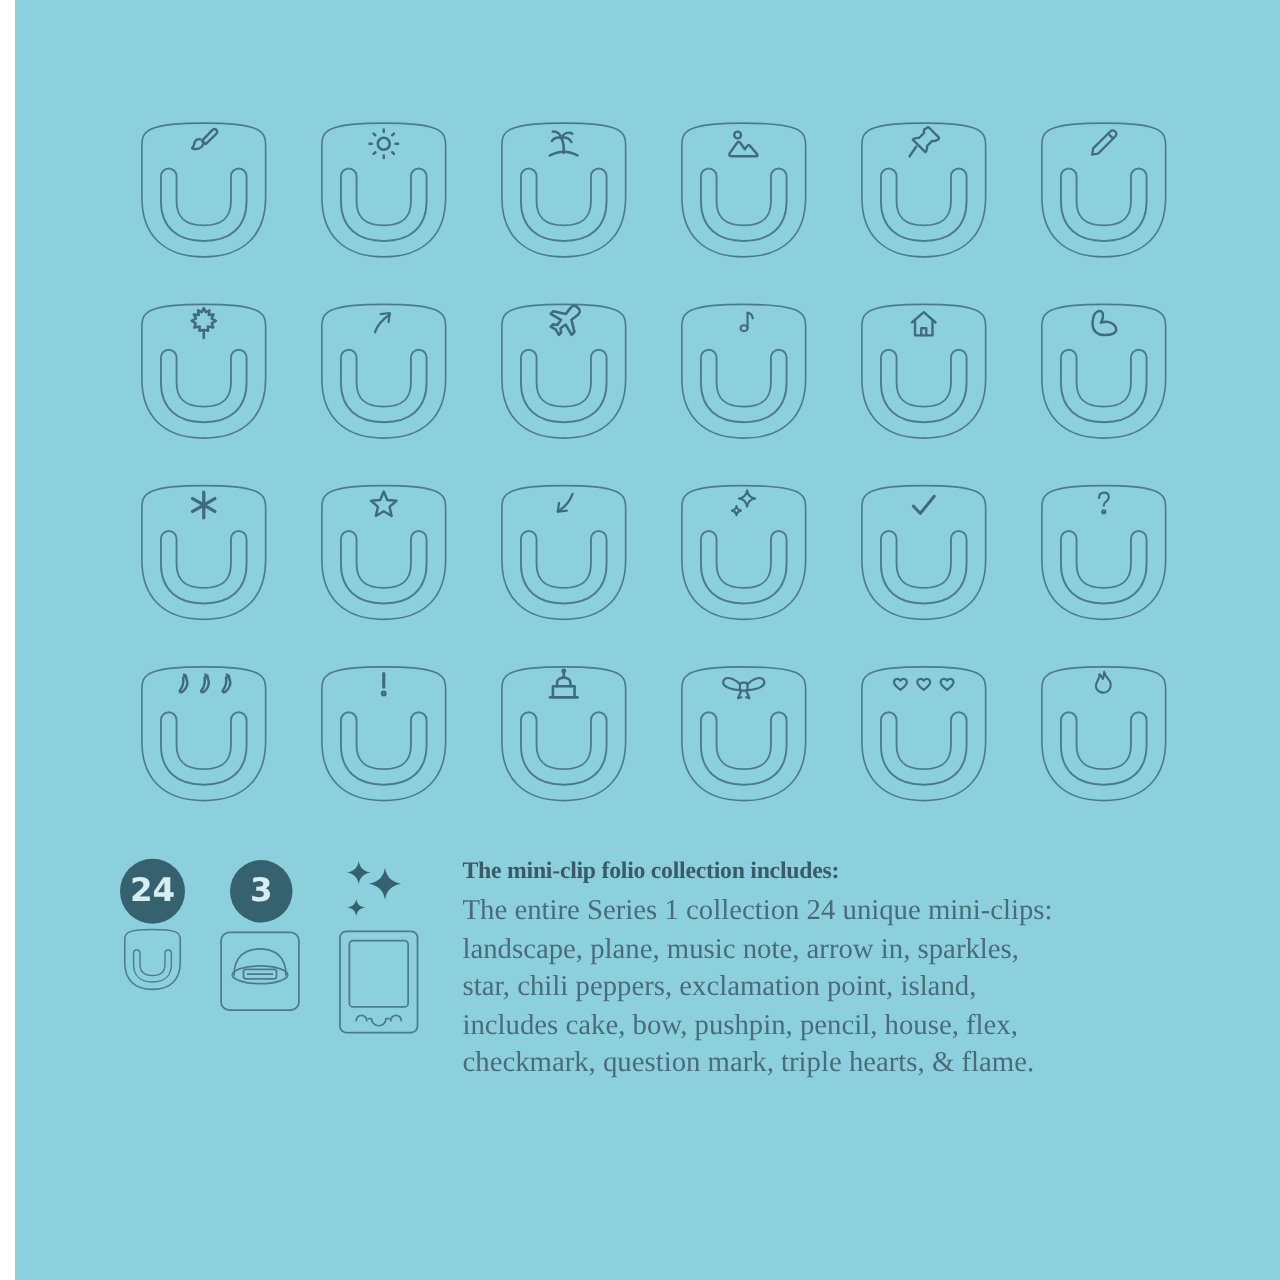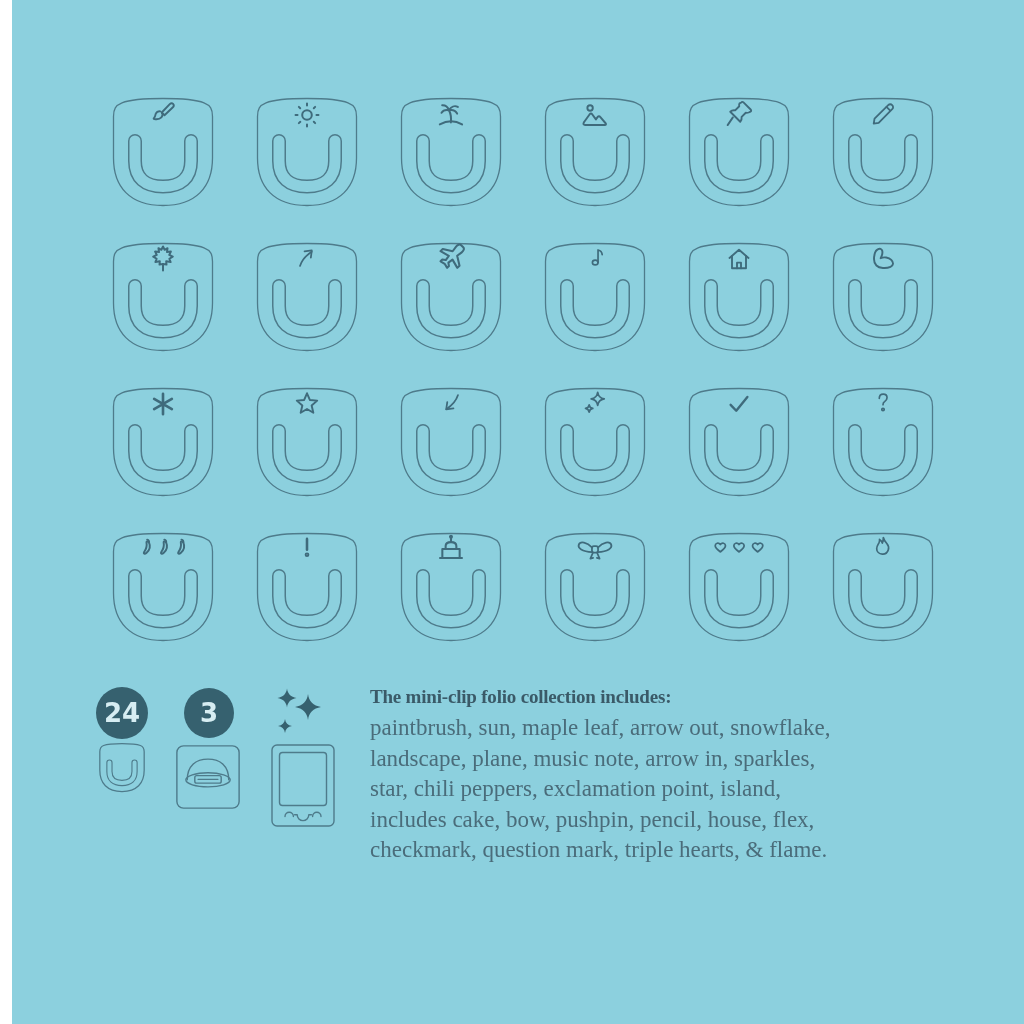--- a/index.html
+++ b/index.html
@@ -401,20 +401,20 @@
           <path d="M15 73.5a4.2 4.2 0 0 1 8.4 0"></path>
           <path d="M42.6 73.5a4.2 4.2 0 0 1 8.4 0"></path>
           <path d="M24.6 71.8h2.6M38.8 71.8h2.6M27.2 71.8a5.8 5.8 0 0 0 11.6 0"></path>
         </g>
       </svg>
     </div>
   </div>
 
   <div class="text-block">
     <div class="title">The mini-clip folio collection includes:</div>
-    <div class="body-line">paintbrush, sun, maple leaf, arrow out, snowflake,</div>
+    <div class="body-line">The entire Series 1 collection 24 unique mini-clips:</div>
     <div class="body-line">landscape, plane, music note, arrow in, sparkles,</div>
     <div class="body-line">star, chili peppers, exclamation point, island,</div>
     <div class="body-line">includes cake, bow, pushpin, pencil, house, flex,</div>
     <div class="body-line">checkmark, question mark, triple hearts, &amp; flame.</div>
   </div>
 
 </div>
 
 </body></html>

